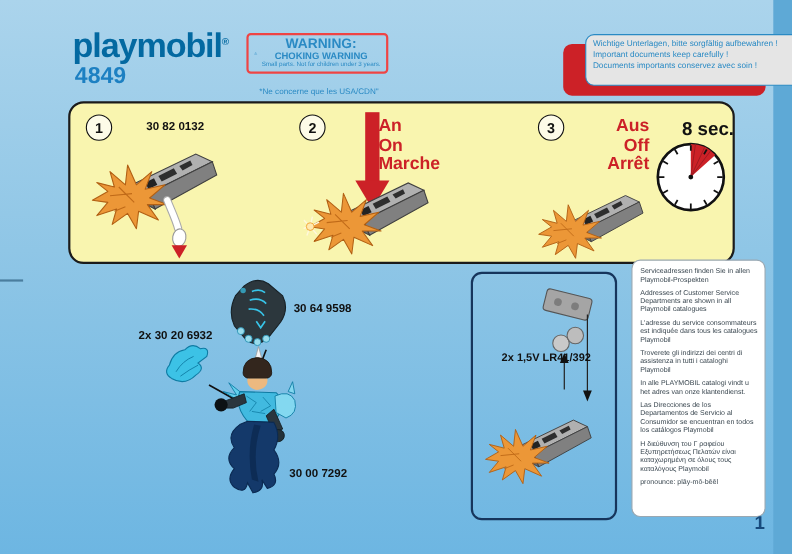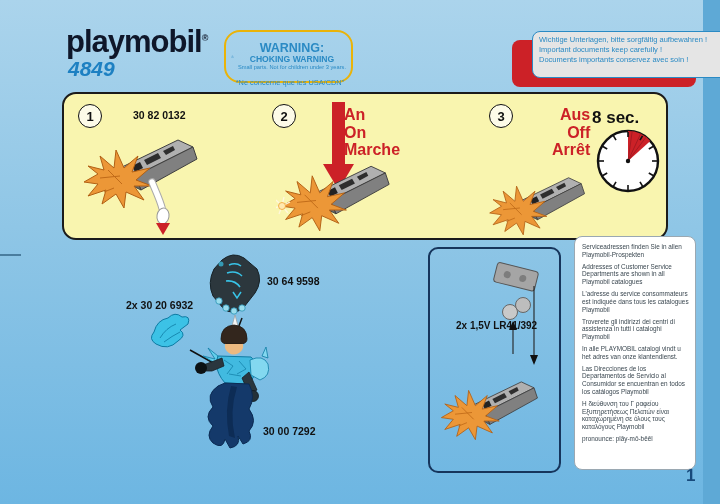--- a/index.html
+++ b/index.html
@@ -6,26 +6,26 @@
   html,body { width:720px; height:504px; }
   body { font-family:"Liberation Sans", sans-serif; position:relative; overflow:hidden;
          background:linear-gradient(180deg,#abd4ec 0%, #8fc6e6 45%, #6db6e2 100%); }
   .abs { position:absolute; }
 
   
   .edge-strip { right:0; top:0; width:17px; height:504px; background:#5ea9d6; }
   .fold-mark { left:0; top:254px; width:21px; height:2px; background:#4a7d9e; }
 
   
-  .logo { left:66px; top:24px; color:#0f172a; font-size:31px; font-weight:800; letter-spacing:-1px; }
+  .logo { left:66px; top:24px; color:#0369a1; font-size:31px; font-weight:800; letter-spacing:-1px; }
   .logo sup { font-size:9px; font-weight:700; }
-  .set-number { left:68px; top:57px; color:#1d80c2; font-size:21px; font-weight:800;font-style:italic; }
-
-  .warning-box { left:224px; top:30px; width:129px; height:53px; border:2px solid #eab308;
-                 border-radius:16px; display:flex; align-items:center; gap:4px; padding:2px 5px; }
+  .set-number { left:68px; top:57px; color:#1d80c2; font-size:21px; font-weight:800; }
+
+  .warning-box { left:224px; top:30px; width:129px; height:37px; border:2px solid #ef4444;
+                 border-radius:4px; display:flex; align-items:center; gap:4px; padding:2px 5px; }
   .warning-text { display:flex; flex-direction:column; align-items:center; color:#2a8ac4; flex:1; }
   .warning-title { font-size:12.5px; font-weight:800; line-height:1.05; }
   .warning-hazard { font-size:8.6px; font-weight:600; line-height:1.1; }
   .warning-detail { font-size:5.7px; line-height:1.2; white-space:nowrap; }
   .warning-footnote { left:224px; top:78px; width:132px; text-align:center; color:#2a8ac4; font-size:7.4px; }
 
   .docs-shadow { left:512px; top:40px; width:184px; height:47px; background:#cc2127; border-radius:8px; }
   .docs-box { left:503px; top:31px; width:213px; height:47px; background:#e5e5e5; border:1.5px solid #2a8ac4;
               border-radius:8px; padding:3px 6px;margin-left:29px; }
   .docs-box p { color:#2a8ac4; font-size:7.5px; line-height:1.33; white-space:nowrap; }
@@ -135,21 +135,21 @@
     <span>3</span>
   </div>
 <svg class="abs" style="left:486px; top:166px;" width="112" height="73" viewBox="0 0 122 80">
   <use href="#flamepart" transform="scale(0.92)"></use>
 </svg>
 <div class="abs red-label" style="left:552px; top:106px;text-align:right;">
   <span>Aus</span>
   <span>Off</span>
   <span>Arrêt</span>
 </div>
-<div class="abs sec-label" style="left:592px; top:108px;">8 sec.</div>
+<div class="abs sec-label" style="left:620px; top:108px;">8 sec.</div>
 
 <svg class="abs" style="left:593px; top:126px;" width="70" height="70" viewBox="0 0 70 70">
   <circle cx="35" cy="35" r="30" fill="#fff" stroke="#111" stroke-width="2.4"></circle>
   <path d="M35,35 L35,5 A30,30 0 0 1 57.3,14.9 Z" fill="#cc2127"></path>
   <path d="M35,35 L39.2,5.3 M35,35 L47.5,8 M35,35 L53,11.2" stroke="#a01820" stroke-width="0.9"></path>
   <g stroke="#111" stroke-width="1.6">
     <line x1="35" y1="11" x2="35" y2="6"></line>
       <line x1="47" y1="14.2" x2="49.5" y2="9.9"></line>
     <line x1="55.8" y1="23" x2="60.1" y2="20.5"></line>
       <line x1="59" y1="35" x2="64" y2="35"></line>

